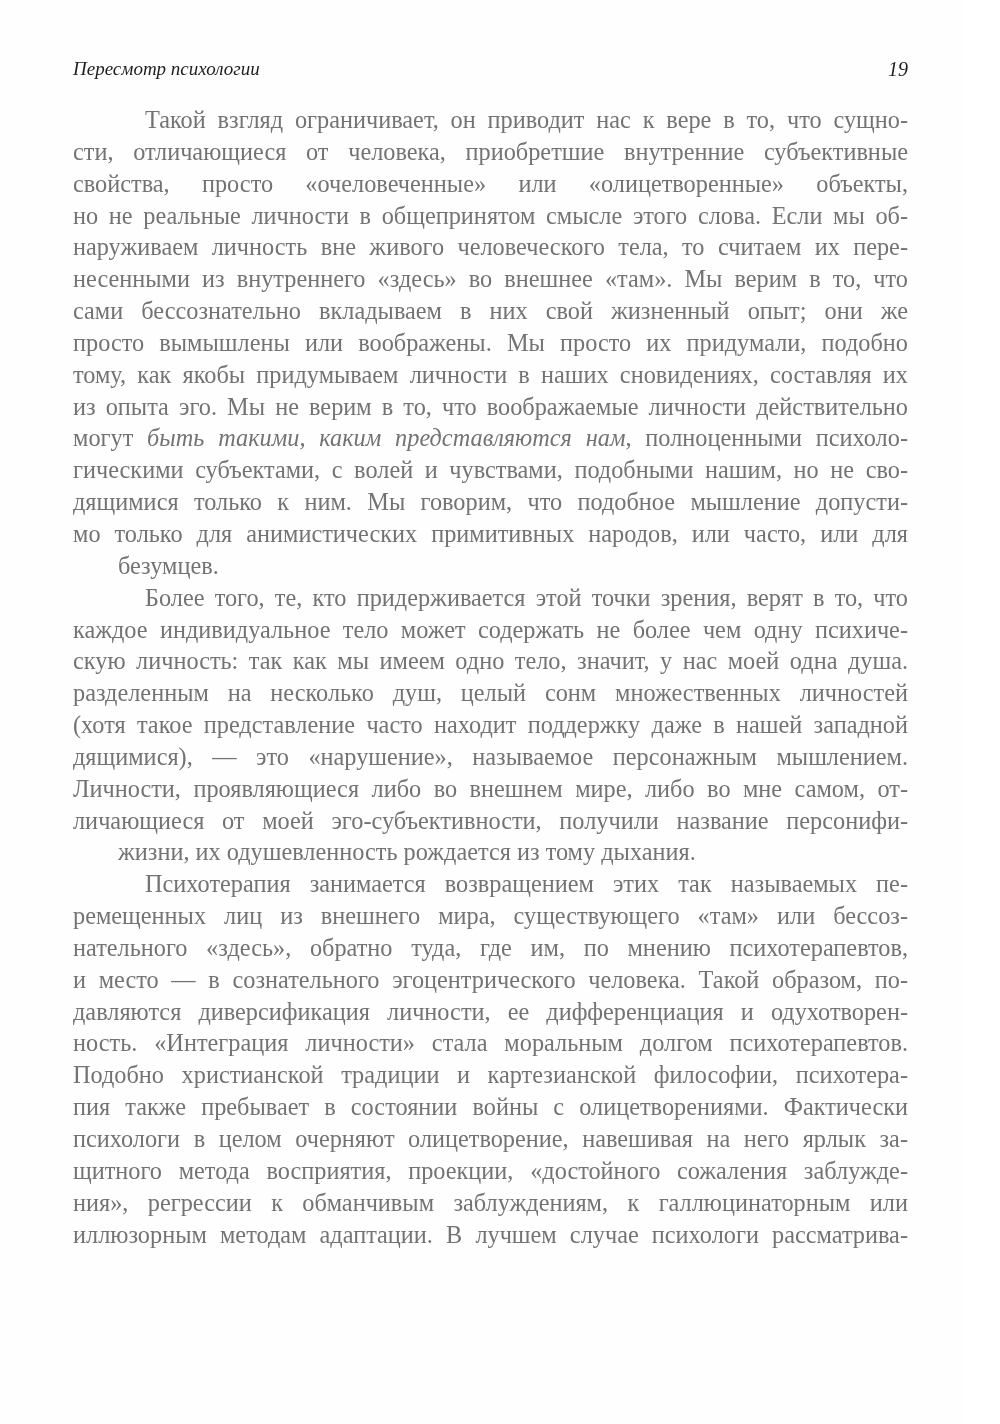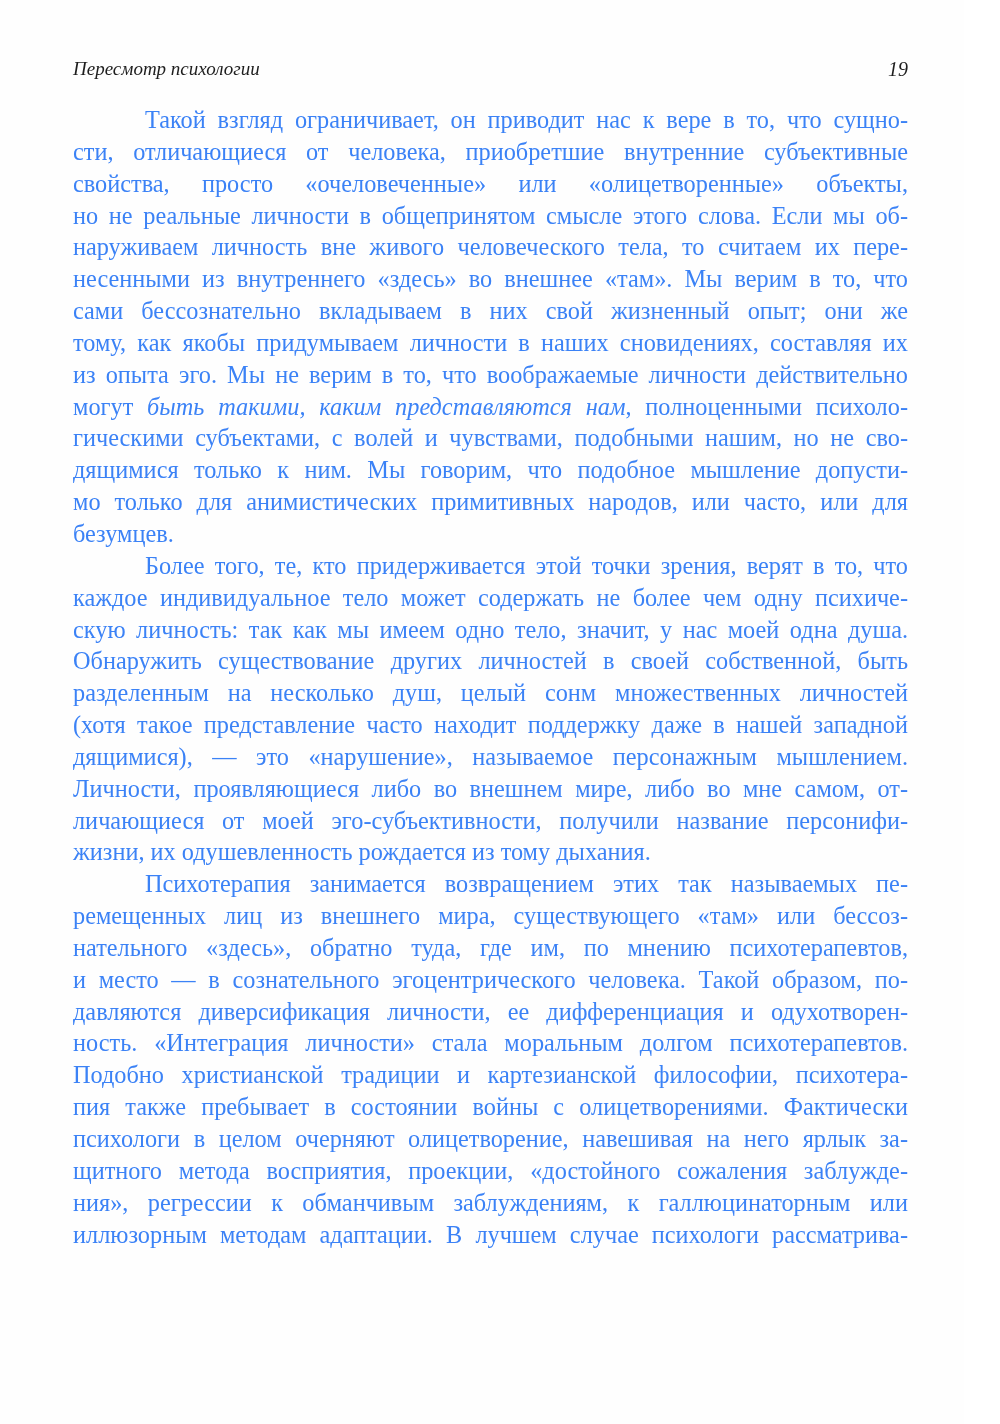--- a/index.html
+++ b/index.html
@@ -8,24 +8,24 @@
   .running-head {
     position: absolute; left: 73px; top: 58px; width: 835px; height: 28px;
     font-family: "Liberation Serif", "DejaVu Serif", serif;
     font-style: italic; font-size: 19px; color: #1e1e1e;
   }
   .running-head .title { position: absolute; left: 0; top: 0; }
   .running-head .num { position: absolute; right: 0; top: 0; font-size: 20px; }
   .body-text {
     position: absolute; left: 73px; top: 104px; width: 835px;
     font-family: "Liberation Serif", "DejaVu Serif", serif;
-    font-size: 24.3px; line-height: 31.85px; color: #3b82f6;
+    font-size: 24.3px; line-height: 31.85px; color: #737373;
   }
   .line { display: block; height: 31.85px; white-space: nowrap; text-align: justify; text-align-last: justify; }
-  .line.last { text-align-last: left; }
+  .line.last { text-align-last: left; margin-left: 45px; }
   .line.indent { padding-left: 72px; }
   .line .it { font-style: italic; }
 </style>
 </head>
 <body>
 
 <div class="page">
   <div class="running-head">
     <span class="title">Пересмотр психологии</span>
     <span class="num">19</span>
@@ -34,34 +34,34 @@
   <div class="body-text">
 
     <div>
       <span class="line indent">Такой взгляд ограничивает, он приводит нас к вере в то, что сущно-</span>
       <span class="line">сти, отличающиеся от человека, приобретшие внутренние субъективные</span>
       <span class="line">свойства, просто «очеловеченные» или «олицетворенные» объекты,</span>
       <span class="line">но не реальные личности в общепринятом смысле этого слова. Если мы об-</span>
       <span class="line">наруживаем личность вне живого человеческого тела, то считаем их пере-</span>
       <span class="line">несенными из внутреннего «здесь» во внешнее «там». Мы верим в то, что</span>
       <span class="line">сами бессознательно вкладываем в них свой жизненный опыт; они же</span>
+      <span class="line">просто вымышлены или воображены. Мы просто их придумали, подобно</span>
       <span class="line">тому, как якобы придумываем личности в наших сновидениях, составляя их</span>
       <span class="line">из опыта эго. Мы не верим в то, что воображаемые личности действительно</span>
       <span class="line"><span>могут </span><span class="it">быть такими, каким представляются нам</span><span>, полноценными психоло-</span></span>
       <span class="line">гическими субъектами, с волей и чувствами, подобными нашим, но не сво-</span>
       <span class="line">дящимися только к ним. Мы говорим, что подобное мышление допусти-</span>
       <span class="line">мо только для анимистических примитивных народов, или часто, или для</span>
       <span class="line last">безумцев.</span>
     </div>
 
     <div>
       <span class="line indent">Более того, те, кто придерживается этой точки зрения, верят в то, что</span>
       <span class="line">каждое индивидуальное тело может содержать не более чем одну психиче-</span>
       <span class="line">скую личность: так как мы имеем одно тело, значит, у нас моей одна душа.</span>
-      <span class="line">Обнаружить существование других личностей в своей собственной, быть</span>
       <span class="line">разделенным на несколько душ, целый сонм множественных личностей</span>
       <span class="line">(хотя такое представление часто находит поддержку даже в нашей западной</span>
       <span class="line">дящимися), — это «нарушение», называемое персонажным мышлением.</span>
       <span class="line">Личности, проявляющиеся либо во внешнем мире, либо во мне самом, от-</span>
       <span class="line">личающиеся от моей эго-субъективности, получили название персонифи-</span>
       <span class="line last">жизни, их одушевленность рождается из тому дыхания.</span>
     </div>
 
     <div>
       <span class="line indent">Психотерапия занимается возвращением этих так называемых пе-</span>

